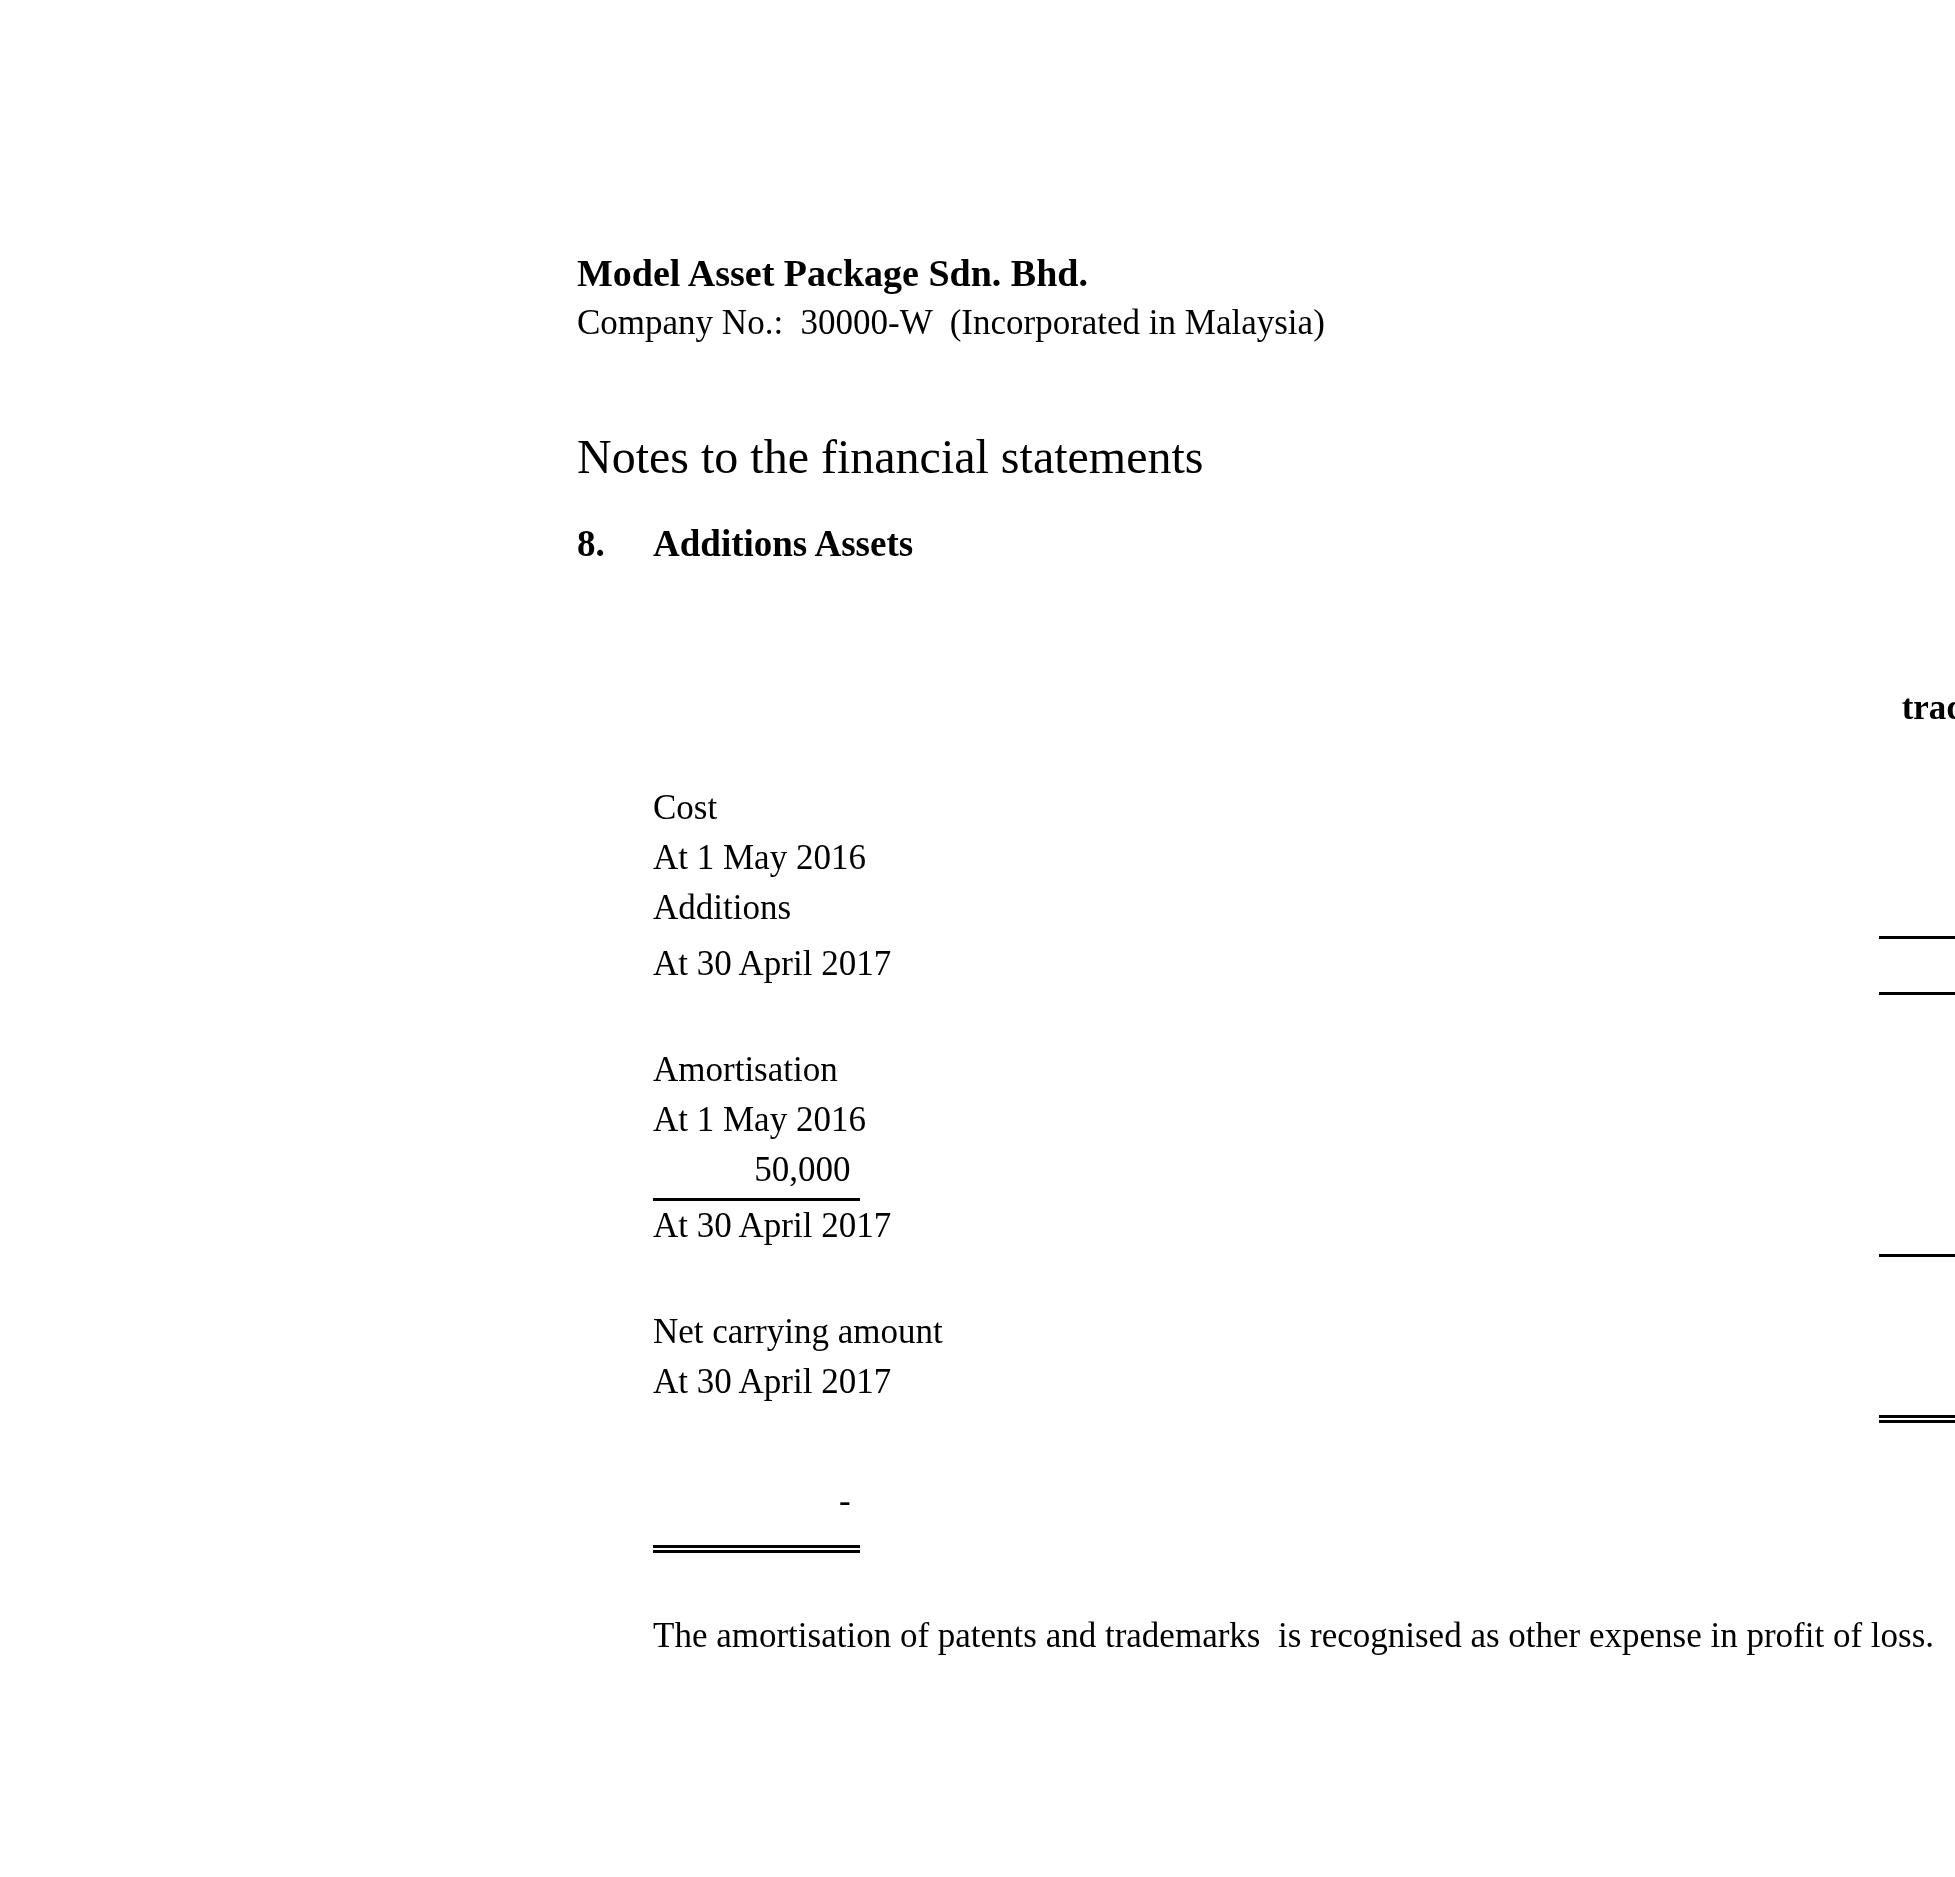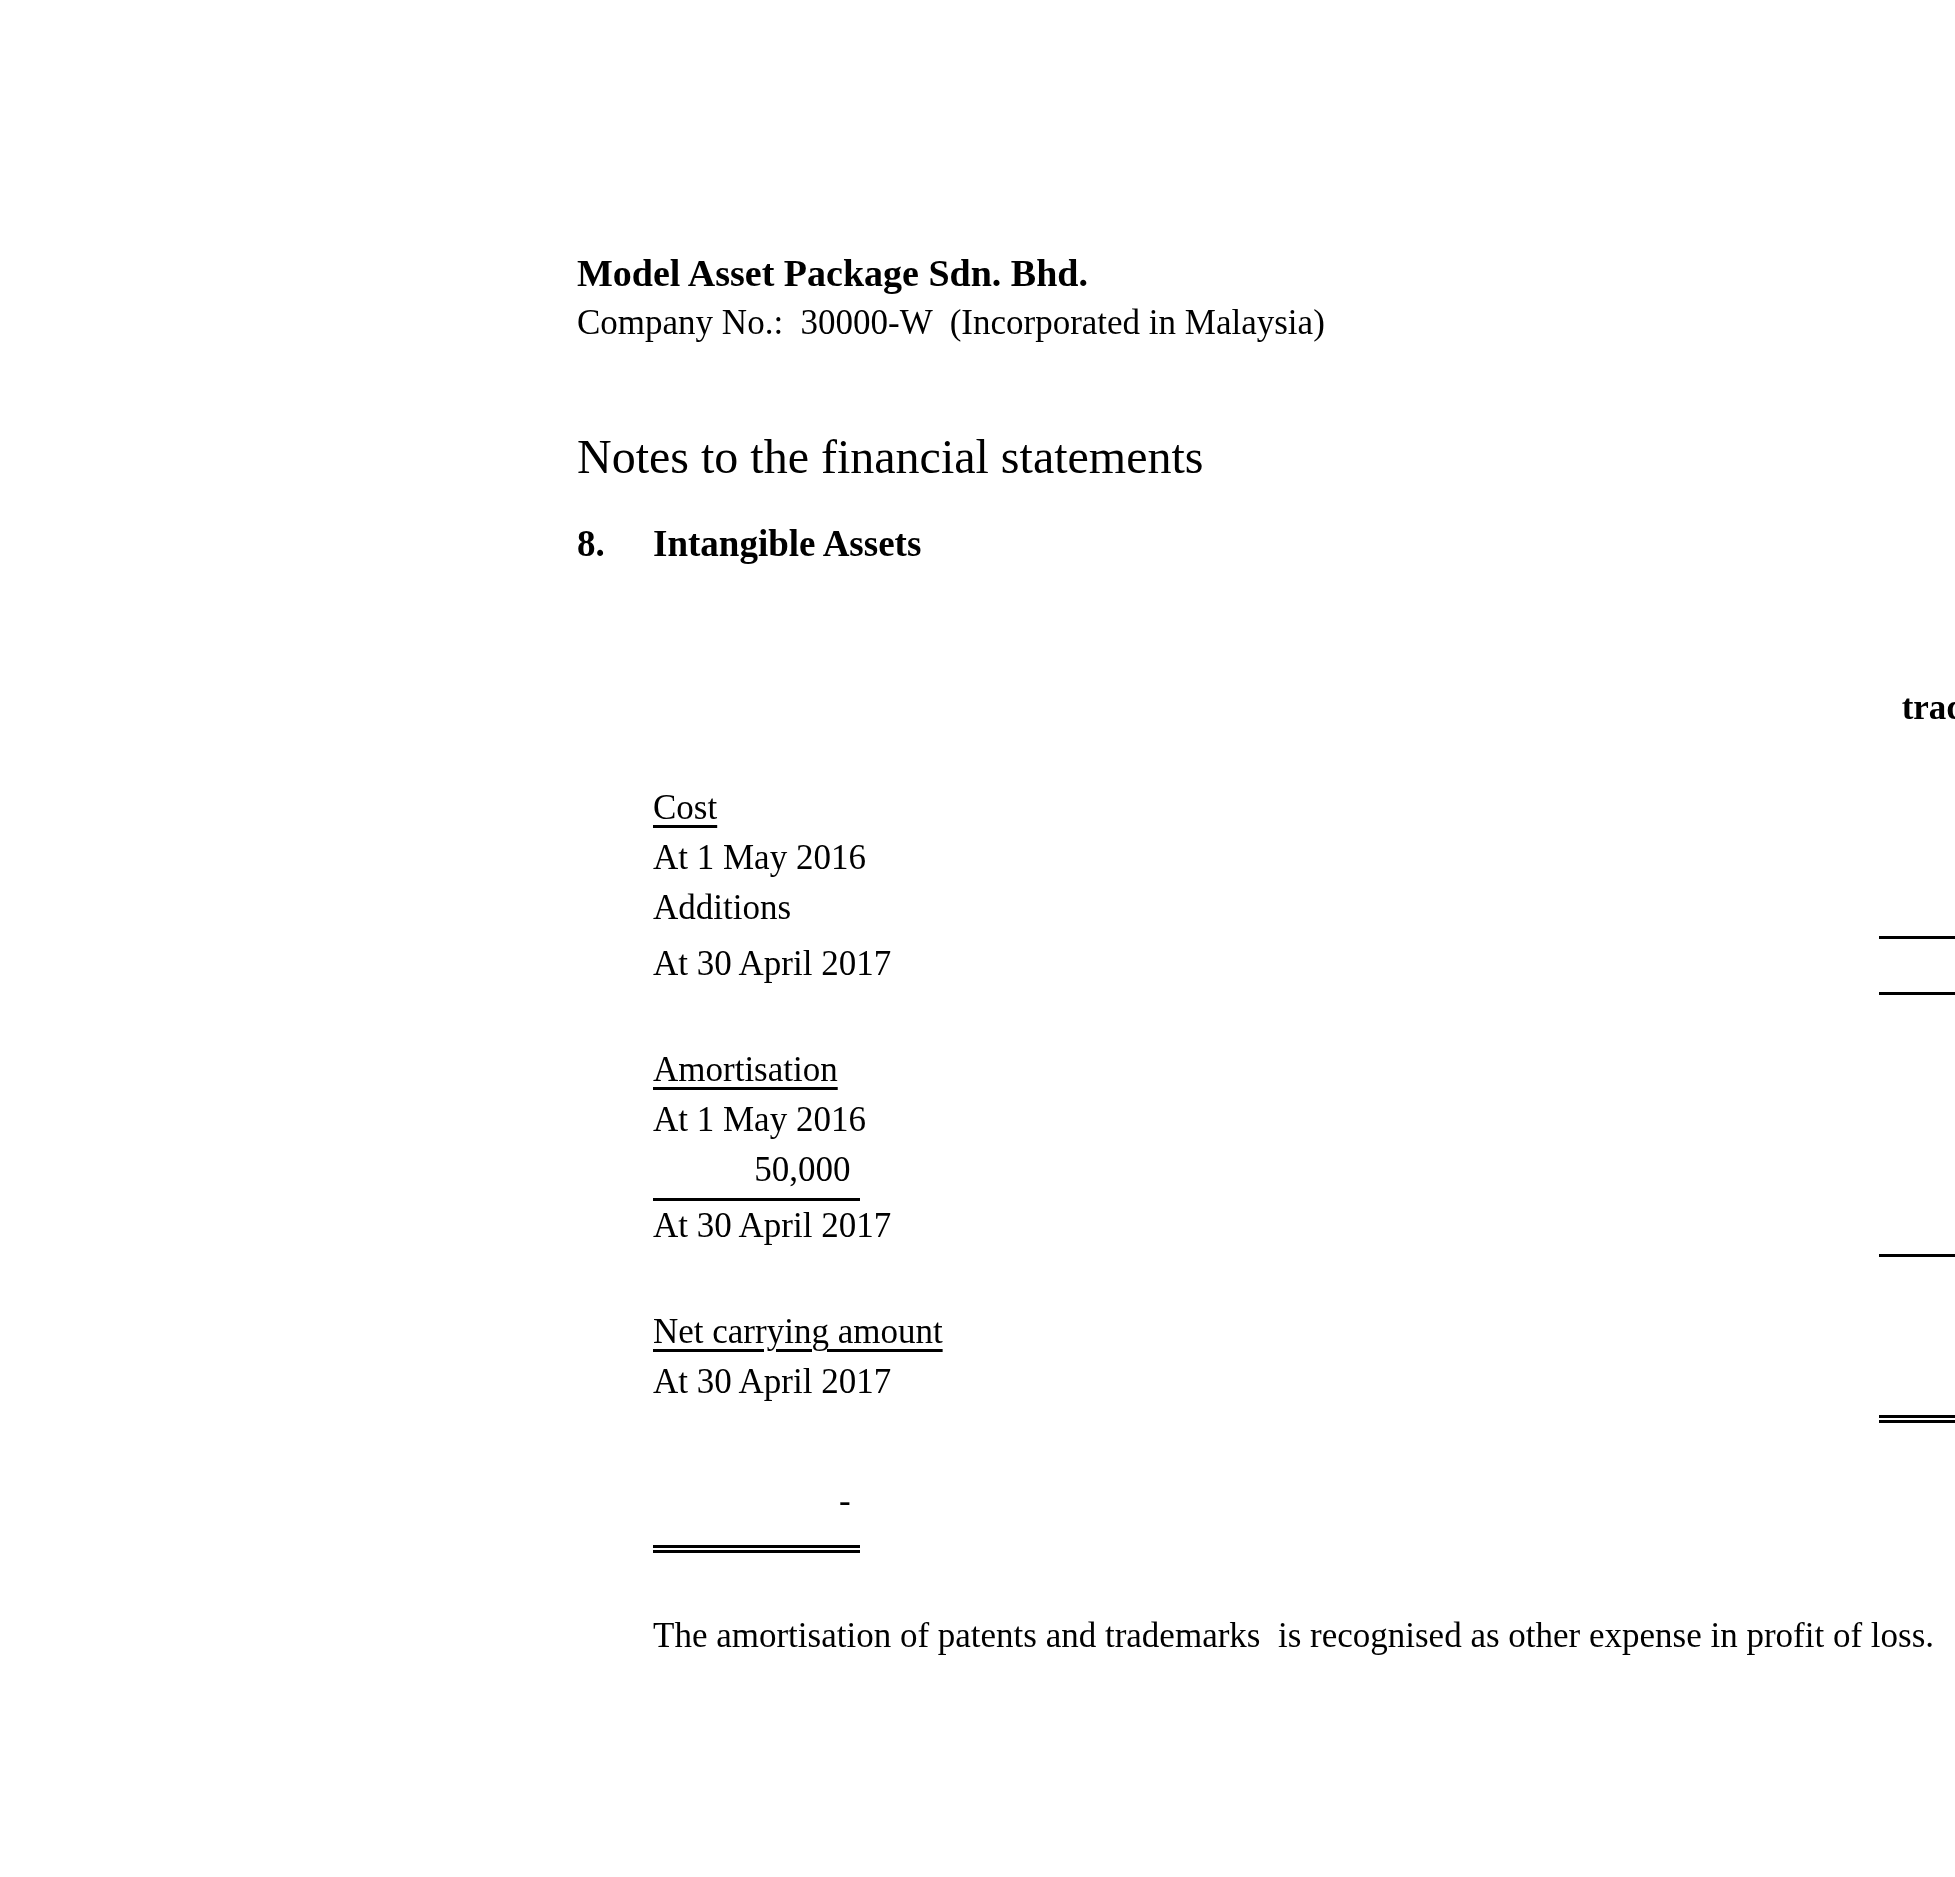--- a/index.html
+++ b/index.html
@@ -71,21 +71,20 @@
     flex: 1 1 auto;
   }
   .row .value {
     flex: 0 0 207px;
     width: 207px;
     text-align: right;
     box-sizing: border-box;
     padding-right: 9.4px;
   }
   .sec-heading {
-    text-decoration: underline;
     text-decoration-thickness: 3.1px;
     text-underline-offset: 6.3px;
   }
   .section-gap {
     margin-top: 50px;
   }
   .rule-single .value {
     border-bottom: 3.1px solid #000;
     padding-bottom: 3.1px;
   }
@@ -114,21 +113,21 @@
   <div class="content">
 
     <div class="company-name">Model Asset Package Sdn. Bhd.</div>
 
     <div class="company-no">Company No.:  30000-W  (Incorporated in Malaysia)</div>
 
     <h1 class="doc-title">Notes to the financial statements</h1>
 
     <div class="note-heading">
       <span class="note-num">8.</span>
-      <span class="note-title">Intangible Assets</span>
+      <span class="note-title">Additions Assets</span>
     </div>
 
     <div class="col-header">
       <div>Patents</div>
       <div>and</div>
       <div>trademarks</div>
       <div>$</div>
     </div>
 
     <div class="fin-table">

